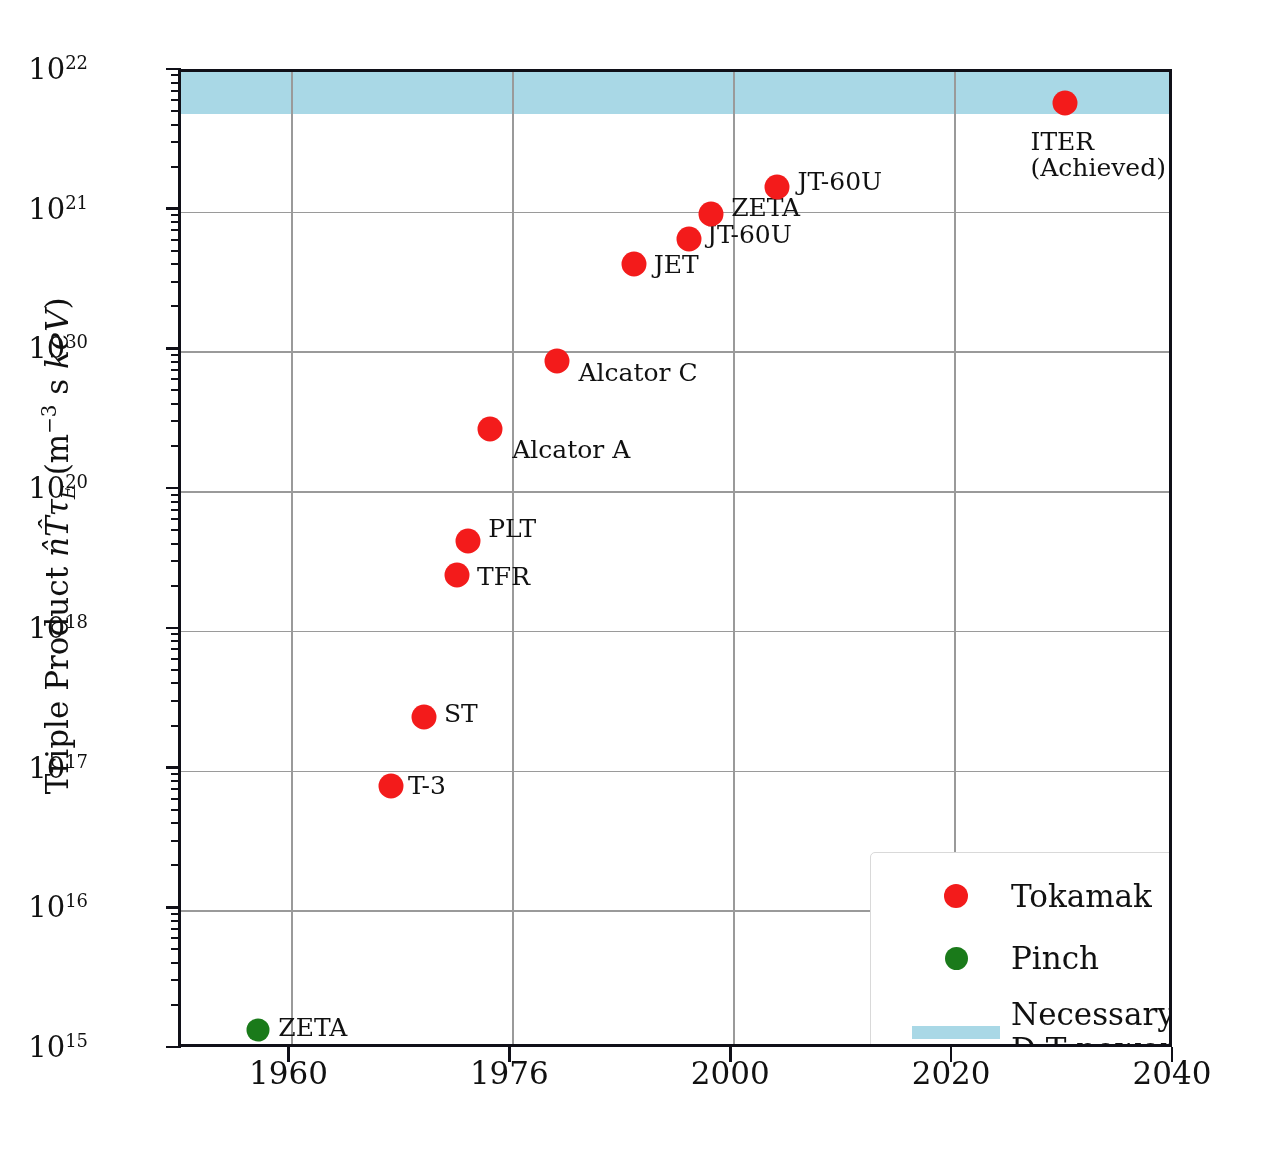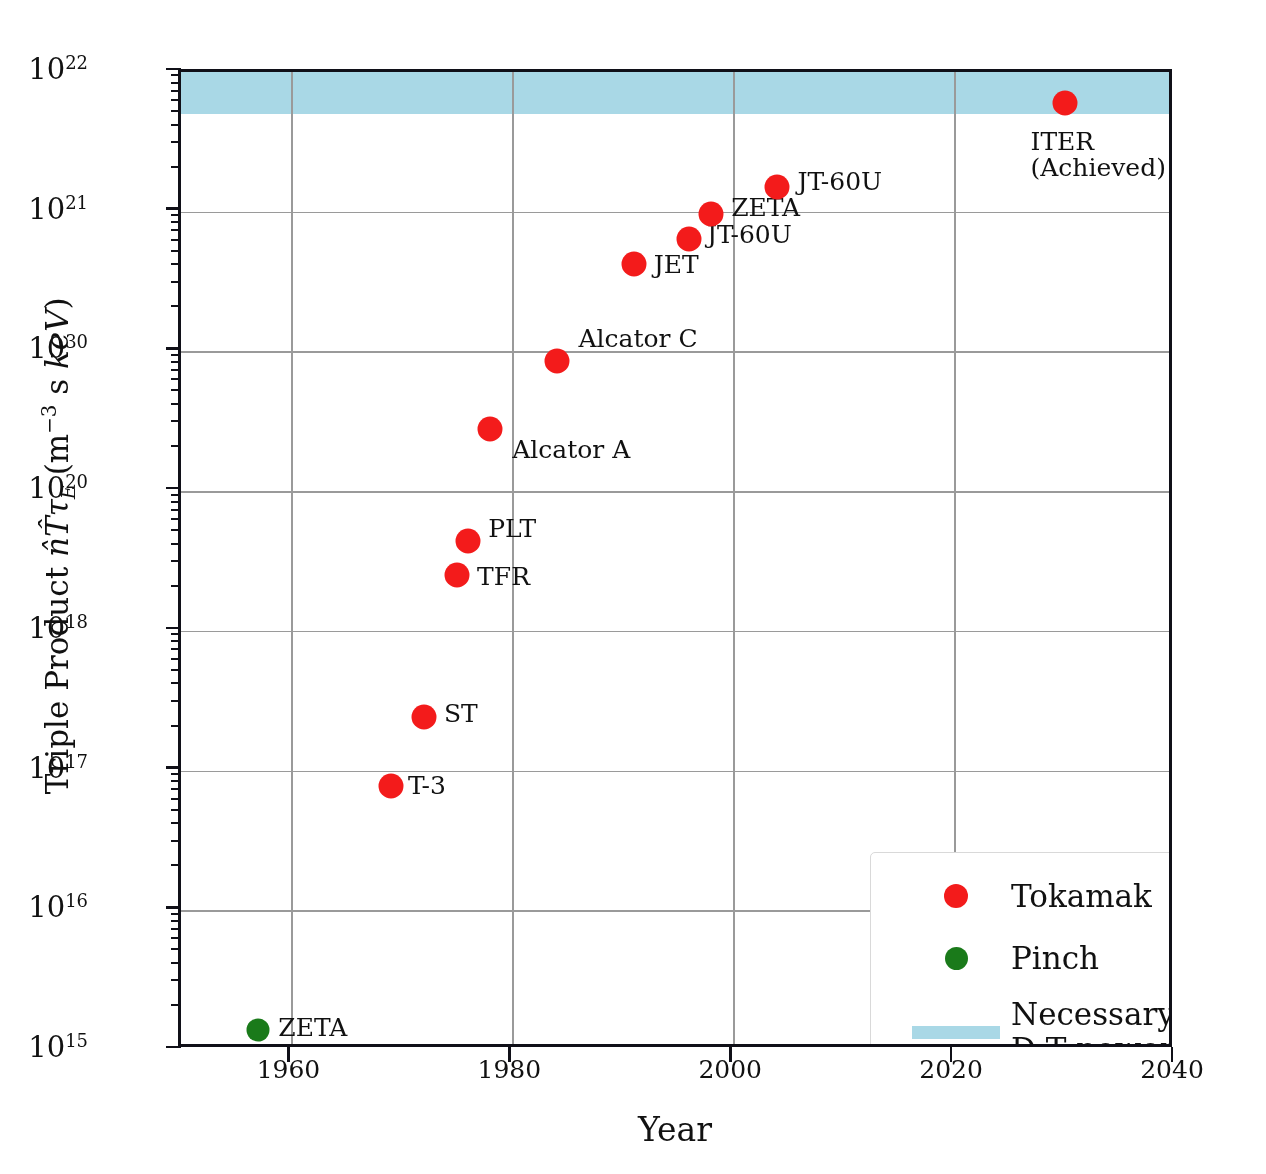--- a/index.html
+++ b/index.html
@@ -31,21 +31,21 @@
 
   
   .ytick{position:absolute;right:1178px;width:140px;text-align:right;
          font-size:29px;white-space:nowrap;transform:translateY(-50%);}
   .ytick sup{font-size:.62em;vertical-align:super;}
   .ytmaj{position:absolute;left:166px;width:15px;height:2.6px;background:#101018;}
   .ytmin{position:absolute;left:171px;width:9px;height:2px;background:#101018;}
 
   
   .xtick{position:absolute;top:1055px;width:140px;margin-left:-70px;
-         text-align:center;font-size:25px;}
+         text-align:center;font-size:31px;}
   .xtmaj{position:absolute;top:1047px;width:2.6px;height:15px;background:#101018;}
 
   #xlabel{position:absolute;left:178px;top:1110px;width:994px;
           text-align:center;font-size:33px;}
 
   
   #ylabel{position:absolute;left:-336px;top:525px;width:790px;text-align:center;
           font-size:31px;transform:rotate(-90deg);white-space:nowrap;}
   #ylabel .it{font-style:italic;}
   #ylabel sup{font-size:.64em;vertical-align:super;}
@@ -88,21 +88,21 @@
         <div class="plabel" style="left: 227px; top: 713.647px;"><span>T-3</span></div>
         <div class="pt tok" style="left: 242.978px; top: 645.45px; background: rgb(243, 27, 27);"></div>
         <div class="plabel" style="left: 262.978px; top: 642.45px;"><span>ST</span></div>
         <div class="pt tok" style="left: 276.111px; top: 503.259px; background: rgb(243, 27, 27);"></div>
         <div class="plabel" style="left: 296.111px; top: 505.259px;"><span>TFR</span></div>
         <div class="pt tok" style="left: 287.156px; top: 468.958px; background: rgb(243, 27, 27);"></div>
         <div class="plabel" style="left: 307.156px; top: 456.958px;"><span>PLT</span></div>
         <div class="pt tok" style="left: 309.244px; top: 356.668px; background: rgb(243, 27, 27);"></div>
         <div class="plabel" style="left: 331.244px; top: 353.668px; margin-top: 24px;"><span>Alcator A</span></div>
         <div class="pt tok" style="left: 375.511px; top: 289.29px; background: rgb(243, 27, 27);"></div>
-        <div class="plabel" style="left: 397.511px; top: 267px; text-align: center;"><span>Alcator C</span></div>
+        <div class="plabel" style="left: 397.511px; top: 301px; text-align: center;"><span>Alcator C</span></div>
         <div class="pt tok" style="left: 452.822px; top: 192.352px; background: rgb(243, 27, 27);"></div>
         <div class="plabel" style="left: 472.822px; top: 193.352px;"><span>JET</span></div>
         <div class="pt tok" style="left: 508.044px; top: 166.794px; background: rgb(243, 27, 27);"></div>
         <div class="plabel" style="left: 526.044px; top: 162.794px;"><span>JT-60U</span></div>
         <div class="pt tok" style="left: 530.133px; top: 141.562px; background: rgb(243, 27, 27);"></div>
         <div class="plabel" style="left: 550.133px; top: 135.562px;"><span>ZETA</span></div>
         <div class="pt tok" style="left: 596.4px; top: 115.112px; background: rgb(243, 27, 27);"></div>
         <div class="plabel" style="left: 616.4px; top: 110.112px;"><span>JT-60U</span></div>
         <div class="pt tok" style="left: 883.556px; top: 30.9954px; background: rgb(243, 27, 27);"></div>
         <div class="plabel" style="left: 849.556px; top: 82.9954px;"><span>ITER</span><br><span>(Achieved)</span></div>
@@ -201,29 +201,28 @@
       <div class="ytmin" style="top: 165.656px;"></div>
       <div class="ytmin" style="top: 141.054px;"></div>
       <div class="ytmin" style="top: 123.598px;"></div>
       <div class="ytmin" style="top: 110.058px;"></div>
       <div class="ytmin" style="top: 98.9954px;"></div>
       <div class="ytmin" style="top: 89.642px;"></div>
       <div class="ytmin" style="top: 81.5397px;"></div>
       <div class="ytmin" style="top: 74.393px;"></div>
       <div class="xtick" style="left: 288.444px;">1960</div>
       <div class="xtmaj" style="left: 287.144px;"></div>
-      <div class="xtick" style="left: 509.333px;">1980</div>
+      <div class="xtick" style="left: 509.333px;">1976</div>
       <div class="xtmaj" style="left: 508.033px;"></div>
       <div class="xtick" style="left: 730.222px;">2000</div>
       <div class="xtmaj" style="left: 728.922px;"></div>
       <div class="xtick" style="left: 951.111px;">2020</div>
       <div class="xtmaj" style="left: 949.811px;"></div>
       <div class="xtick" style="left: 1172px;">2040</div>
       <div class="xtmaj" style="left: 1170.7px;"></div>
     </div>
 
-  <div id="xlabel">Year</div>
 
   <div id="ylabel">
     <span>Triple Product </span><span class="it">n̂</span><span class="it">T̂</span><span class="it">τ</span><sub class="it">E</sub><span> (m</span><sup>−3</sup><span> s </span><span class="it">keV</span><span>)</span>
   </div>
 
 </div>
 
 </body></html>

